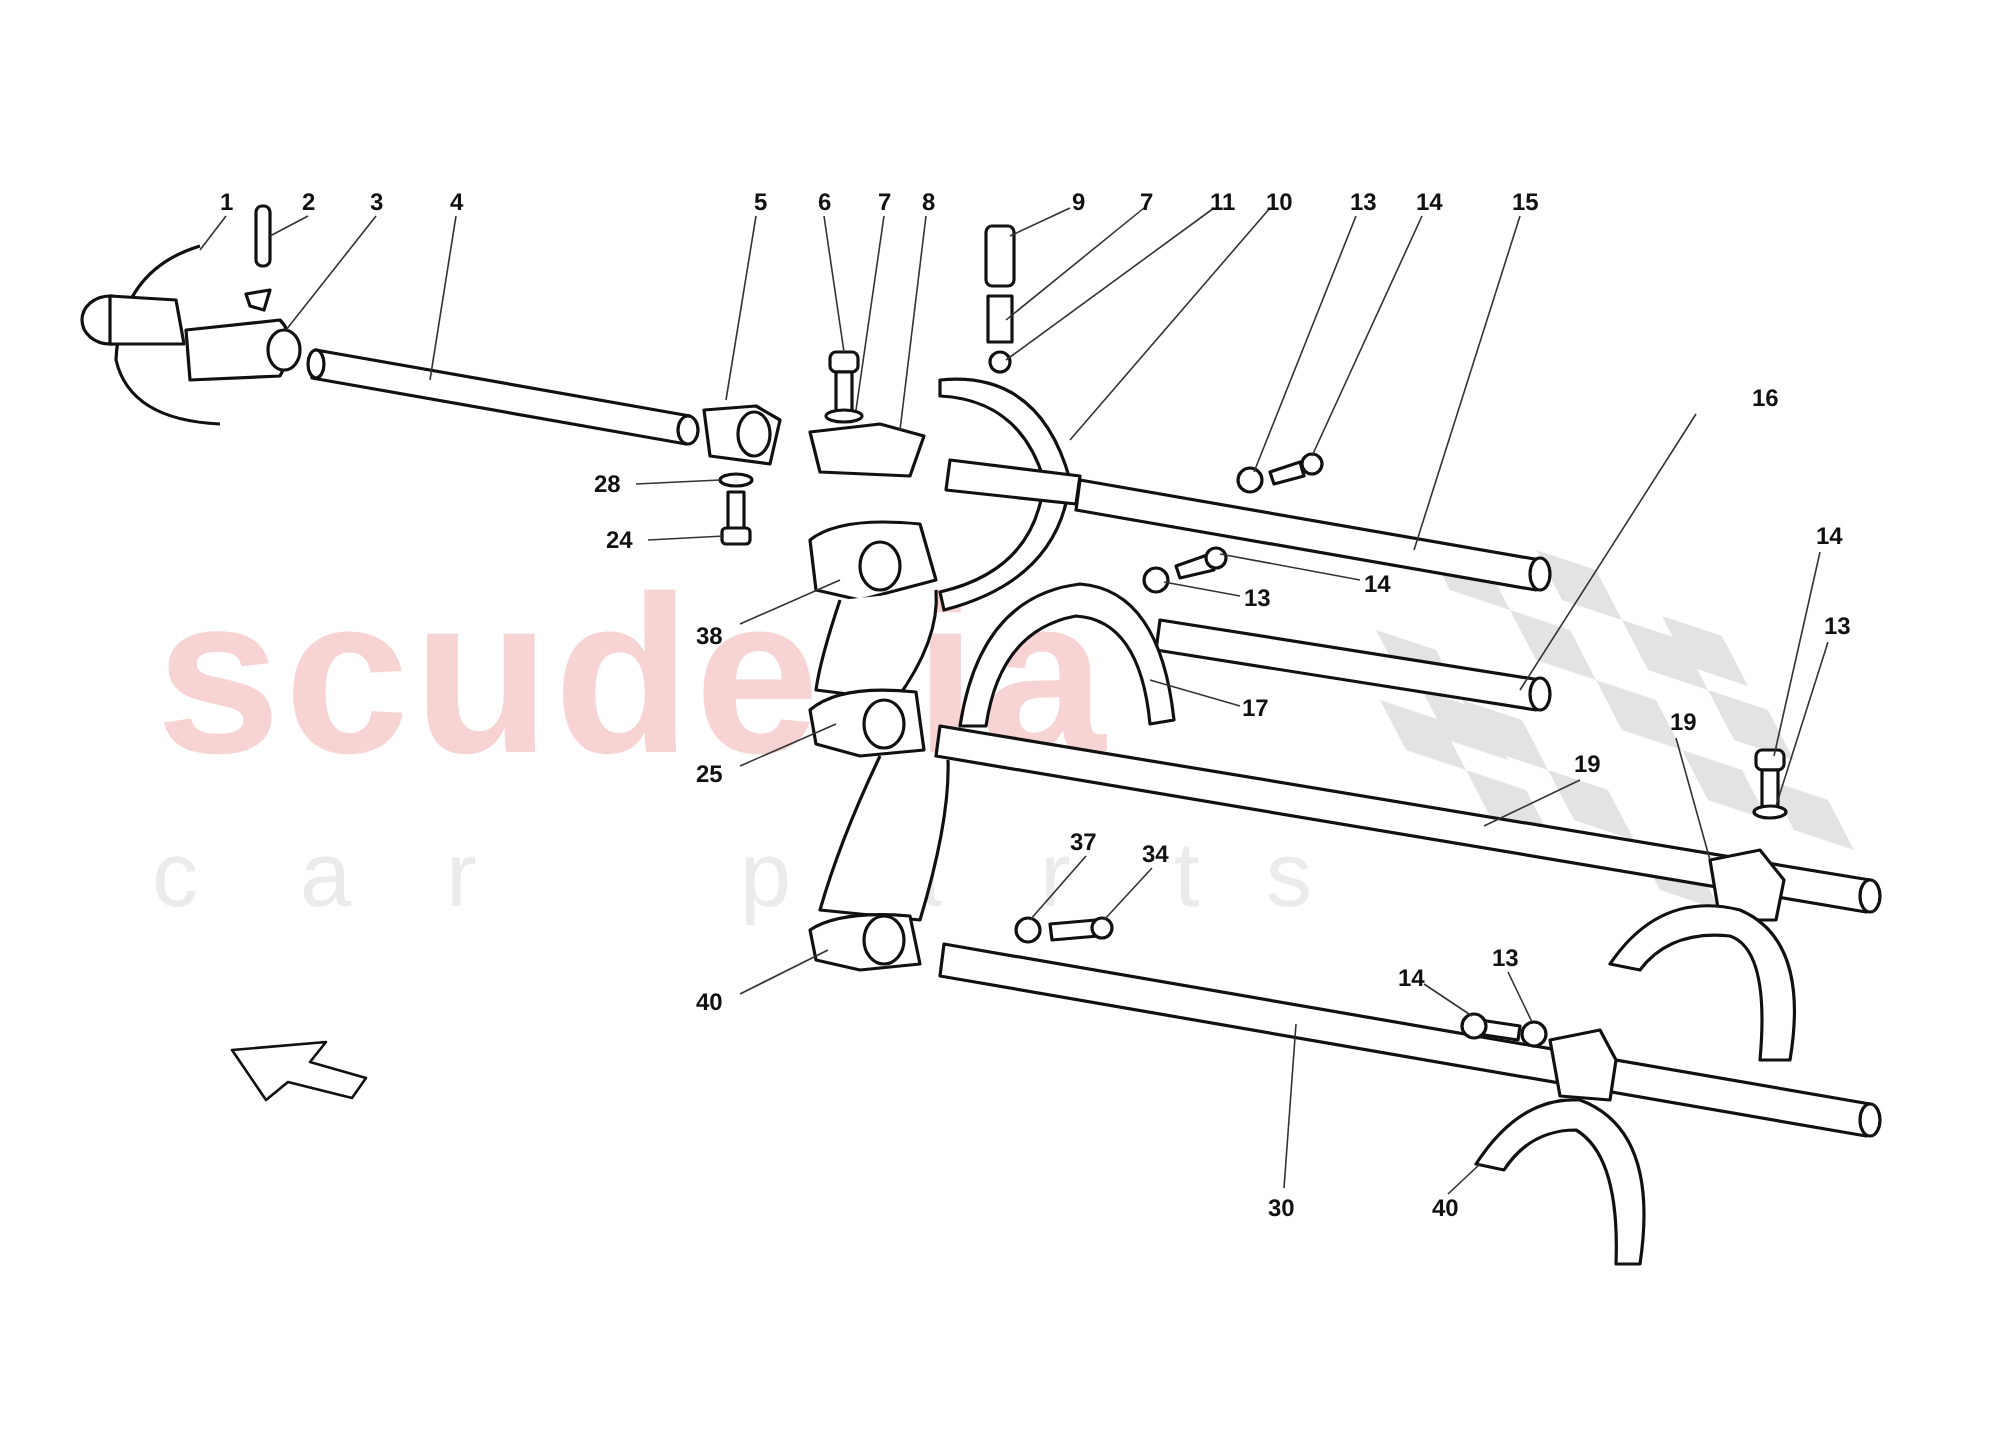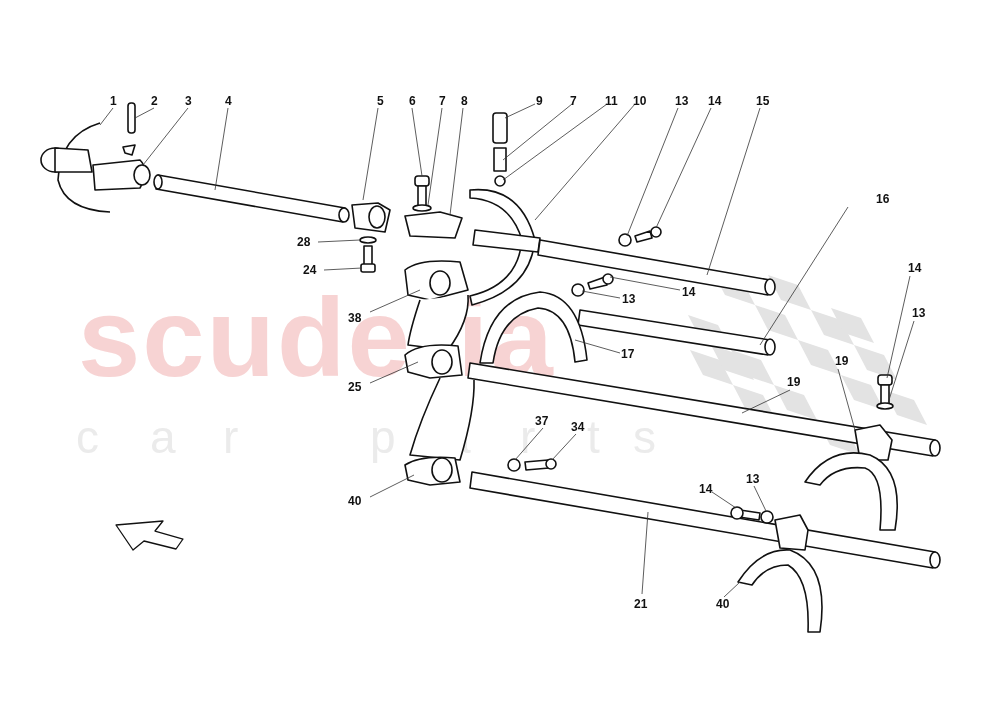--- a/index.html
+++ b/index.html
@@ -193,14 +193,14 @@
 <div class="callout" style="left:835px;top:355px">19</div>
 <div class="callout" style="left:297px;top:236px">28</div>
 <div class="callout" style="left:303px;top:264px">24</div>
 <div class="callout" style="left:348px;top:312px">38</div>
 <div class="callout" style="left:348px;top:381px">25</div>
 <div class="callout" style="left:535px;top:415px">37</div>
 <div class="callout" style="left:571px;top:421px">34</div>
 <div class="callout" style="left:348px;top:495px">40</div>
 <div class="callout" style="left:699px;top:483px">14</div>
 <div class="callout" style="left:746px;top:473px">13</div>
-<div class="callout" style="left:634px;top:598px">21</div>
+<div class="callout" style="left:634px;top:598px">30</div>
 <div class="callout" style="left:716px;top:598px">40</div>
 
 </body></html>

